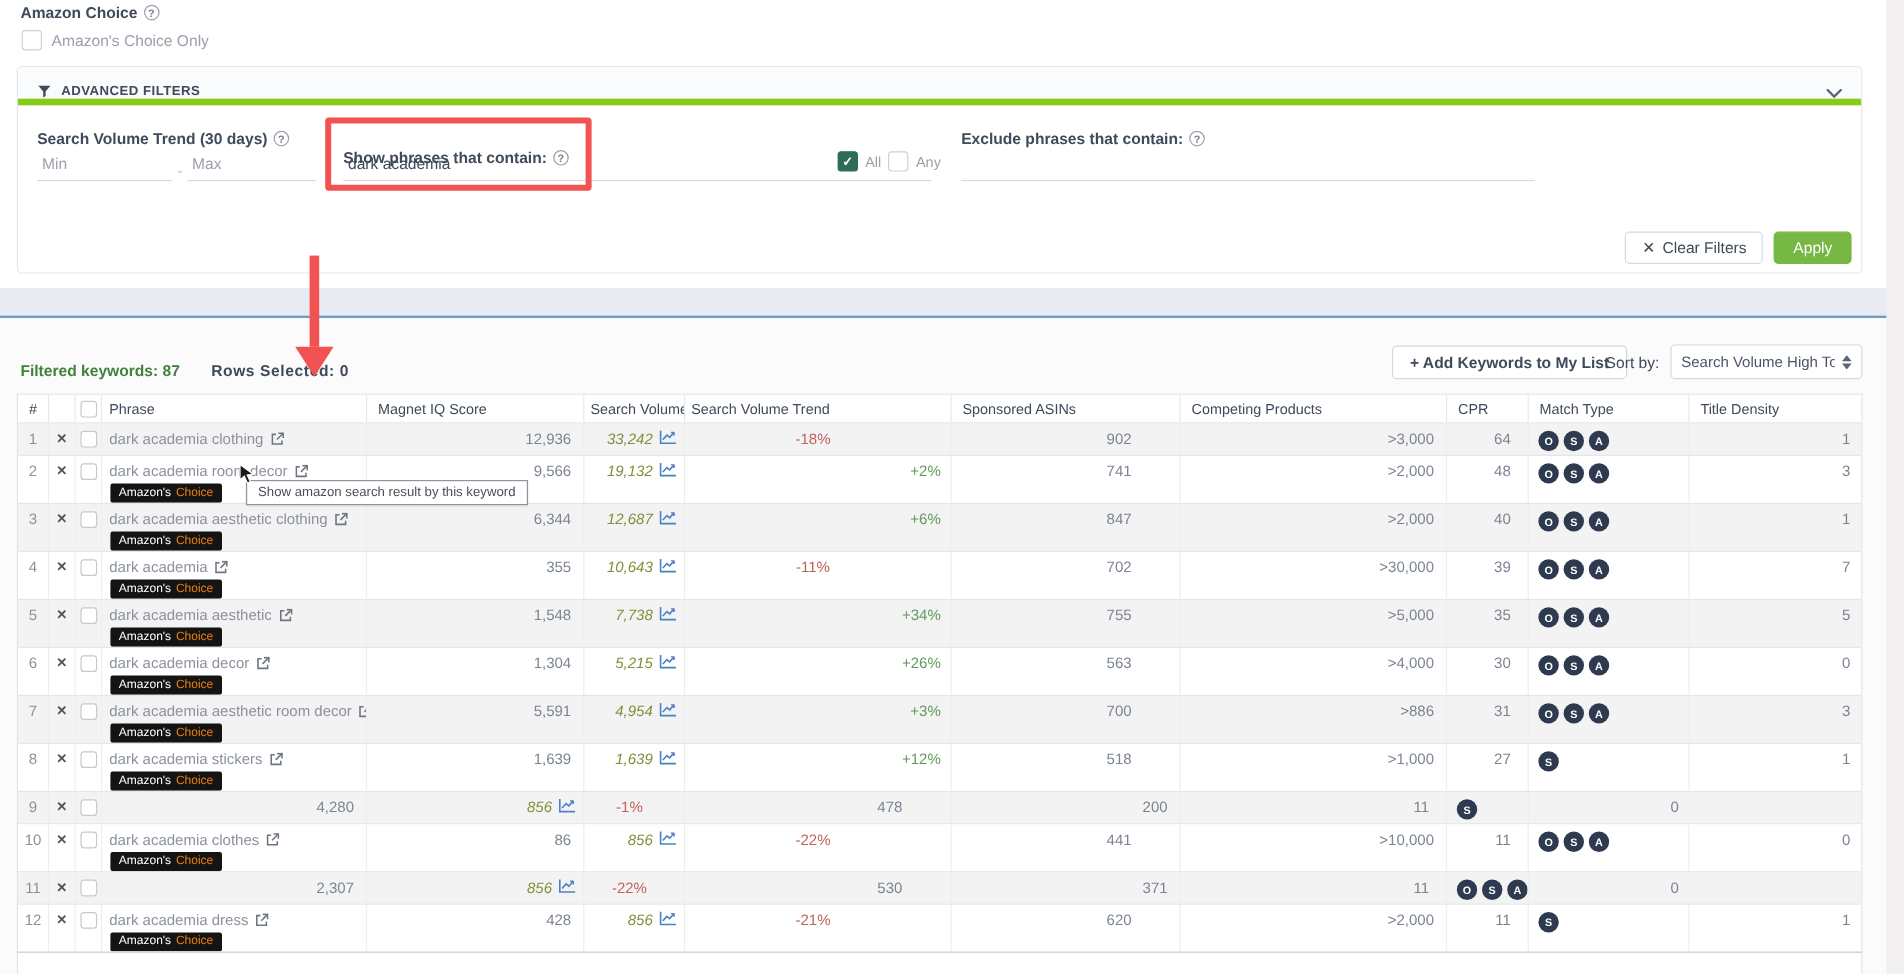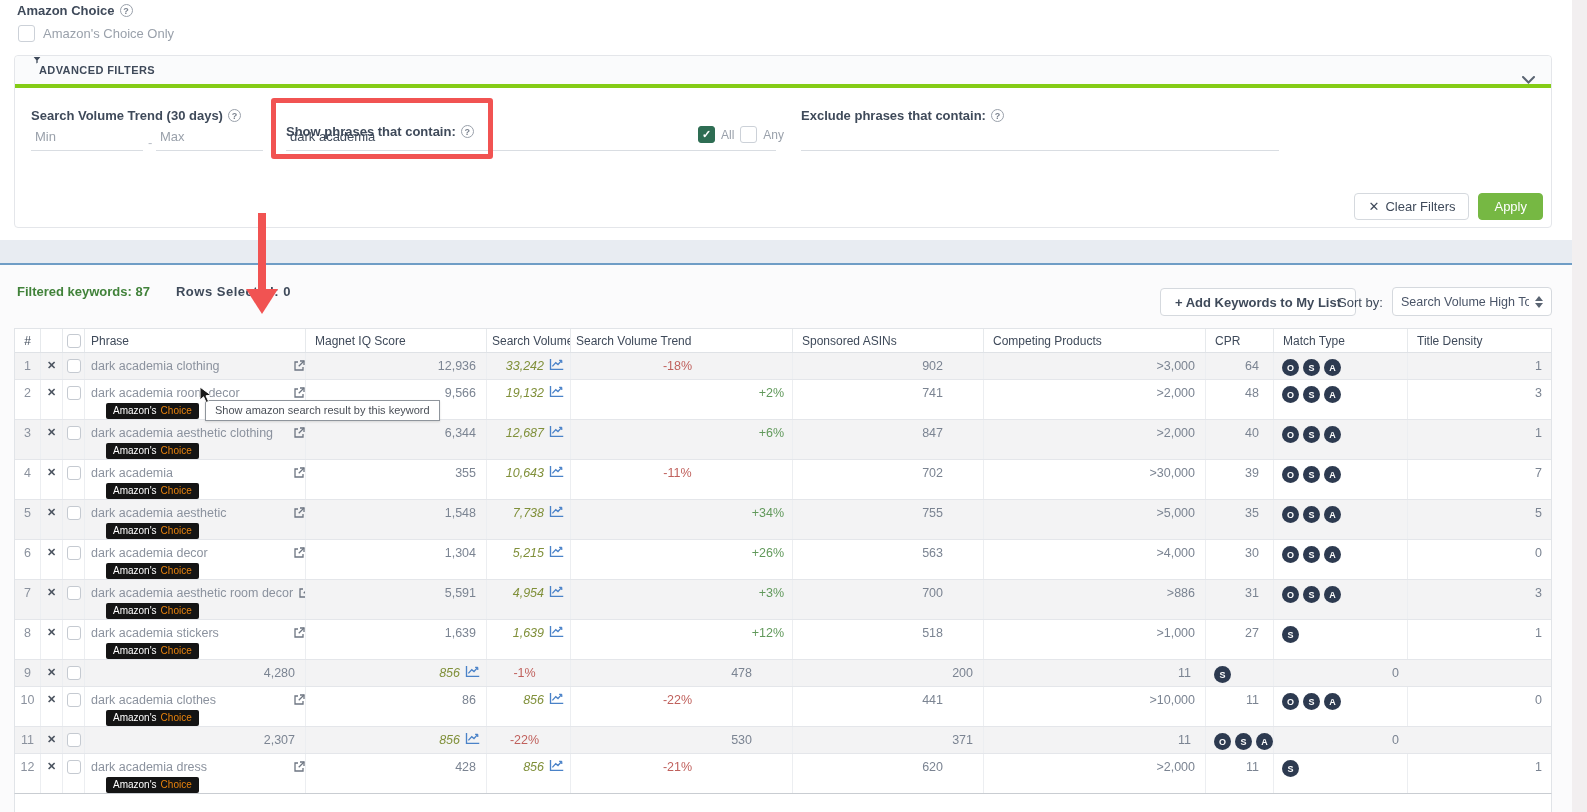--- a/index.html
+++ b/index.html
@@ -19,22 +19,22 @@
   .ac-title{font-size:13px;font-weight:bold;color:var(--text-dark);display:flex;align-items:center;gap:5px;}
   .help{display:inline-flex;width:13px;height:13px;border:1px solid #9aa1ab;border-radius:50%;
         color:#7a828e;font-size:9px;font-weight:bold;align-items:center;justify-content:center;}
   .ac-check{display:flex;align-items:center;gap:8px;margin-top:7px;margin-left:1px;
             font-size:13px;color:#9aa1ab;}
   .cb{display:inline-block;width:17px;height:17px;background:#fff;border:1px solid #ccd1d8;border-radius:3px;}
 
   
   .panel{position:absolute;left:14px;top:55px;width:1538px;height:173px;background:#fff;
          border:1px solid #e4e6ea;border-radius:4px;}
-  .panel-header{height:32px;background:#fafbfc;border-bottom:4px solid #84cc16;display:flex;
-                align-items:flex-start;padding:0 16px;border-radius:4px 4px 0 0;flex-direction:column;}
+  .panel-header{height:32px;background:#fafbfc;border-bottom:6px solid #84cc16;display:flex;
+                align-items:flex-end;padding:0 16px;border-radius:4px 4px 0 0;}
   .panel-title{font-size:11px;font-weight:bold;letter-spacing:.4px;color:var(--text-dark);margin-left:8px;}
   .funnel{width:12px;height:12px;}
   .chev{margin-left:auto;display:flex;}
   .flabel{position:absolute;font-size:13px;font-weight:bold;color:var(--text-dark);display:flex;gap:5px;align-items:center;}
   .uinput{position:absolute;border:none;border-bottom:1px solid #d9dde2;background:transparent;
           font-family:"Liberation Sans",sans-serif;font-size:13px;color:var(--text-dark);outline:none;padding:0 4px 6px 4px;}
   .uinput::placeholder{color:#9aa1ab;}
   .dash{position:absolute;color:#b9bec6;font-size:13px;}
   .allany{position:absolute;display:flex;align-items:center;gap:6px;font-size:12px;color:#9aa1ab;}
   .cb-checked{display:inline-flex;width:17px;height:17px;background:var(--check-green);border:1px solid var(--check-green);
@@ -44,21 +44,21 @@
              padding:5px 13px;font-size:13px;color:var(--text-dark);cursor:pointer;font-family:inherit;}
   .btn-apply{background:var(--apply-green);border:1px solid var(--apply-green);border-radius:4px;
              padding:5px 15px;font-size:13px;color:#fff;cursor:pointer;font-family:inherit;}
 
   
   .band{position:absolute;left:0;top:240px;width:1587px;height:23px;background:var(--band);}
   .blue-line{position:absolute;left:0;top:263px;width:1587px;height:2px;background:var(--blueline);}
   .results-bg{position:absolute;left:0;top:265px;width:1587px;height:547px;background:var(--section);}
 
   
-  .counts{position:absolute;left:17px;top:284px;display:flex;gap:26px;font-size:13px;font-weight:bold;}
+  .counts{position:absolute;left:17px;top:301px;display:flex;gap:26px;font-size:13px;font-weight:bold;}
   .kw-count{color:var(--filtered-green);}
   .rows-sel{color:var(--text-dark);letter-spacing:.5px;}
   .btn-addkw{position:absolute;left:1160px;top:288px;height:28px;background:#fff;border:1px solid #d5d9de;
              border-radius:4px;padding:0 14px;font-size:13px;font-weight:bold;color:var(--text-dark);
              display:flex;align-items:center;gap:4px;cursor:pointer;font-family:inherit;}
   .sortby-label{position:absolute;left:1338px;top:295px;font-size:13px;font-weight:normal;color:var(--text-dark);}
   .sort-select{position:absolute;left:1392px;top:287px;width:160px;height:29px;background:#fff;
                border:1px solid #d5d9de;border-radius:4px;display:flex;align-items:center;
                padding:0 8px;font-size:12.5px;color:#4a5568;cursor:pointer;}
   .sort-val{flex:1;white-space:nowrap;overflow:hidden;}
@@ -78,24 +78,24 @@
   .trow{border-bottom:1px solid #e4e6ea;height:40px;}
   .trow.compact{height:27px;}
   .trow.shade{background:#f3f3f4;}
   .trow.plain{background:#fff;}
   .cell{border-right:1px solid #eceef1;padding-top:6px;font-size:12.5px;color:var(--text-val);overflow:hidden;}
   .cell:last-child{border-right:none;}
   .c-num{text-align:center;color:var(--text-gray);}
   .c-x{text-align:center;color:#4d5561;font-size:11px;font-weight:bold;cursor:pointer;}
   .c-cb{display:flex;justify-content:center;}
   .c-phrase{padding-left:6px;}
-  .phrase-line{display:flex;align-items:center;gap:5px;color:var(--text-gray);white-space:nowrap;justify-content:space-between;}
+  .phrase-line{display:flex;align-items:center;gap:5px;color:var(--text-gray);white-space:nowrap;}
   .ext-icon{display:inline-flex;color:#6e7682;cursor:pointer;}
   .ac-badge{display:inline-flex;gap:4px;background:#141414;border-radius:2px;padding:2px 7px 3px 7px;
-            margin-top:3px;margin-left:15px;font-size:10px;}
+            margin-top:3px;margin-left:1px;font-size:10px;}
   .bp{color:#fff;} .bs{color:var(--badge-orange);}
   .num{text-align:right;white-space:nowrap;}
   .c-iq{padding-right:10px;}
   .c-sv{display:flex;justify-content:flex-end;align-items:flex-start;gap:5px;padding-right:6px;}
   .sv-num{color:var(--olive);font-style:italic;}
   .chart-icon{display:inline-flex;margin-top:-1px;cursor:pointer;}
   .c-trend{padding-right:8px;}
   .c-trend.down{color:var(--down);text-align:center;} .c-trend.up{color:var(--up);}
   .c-spon{padding-right:40px;}
   .c-comp{padding-right:10px;}

